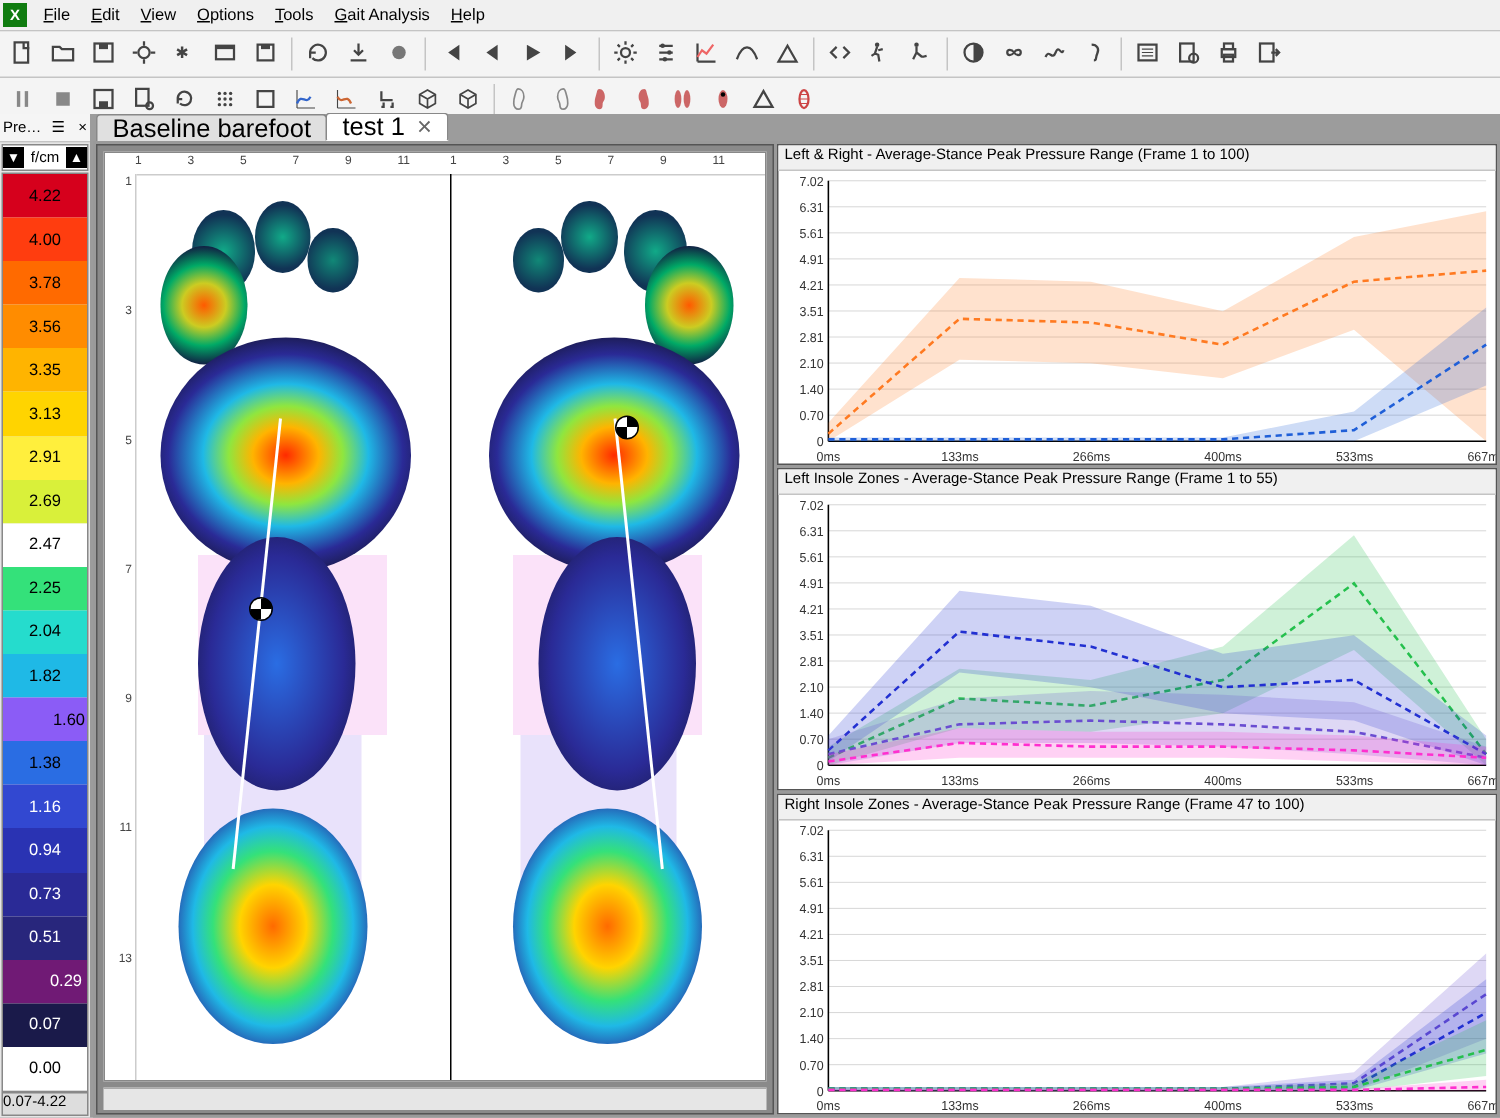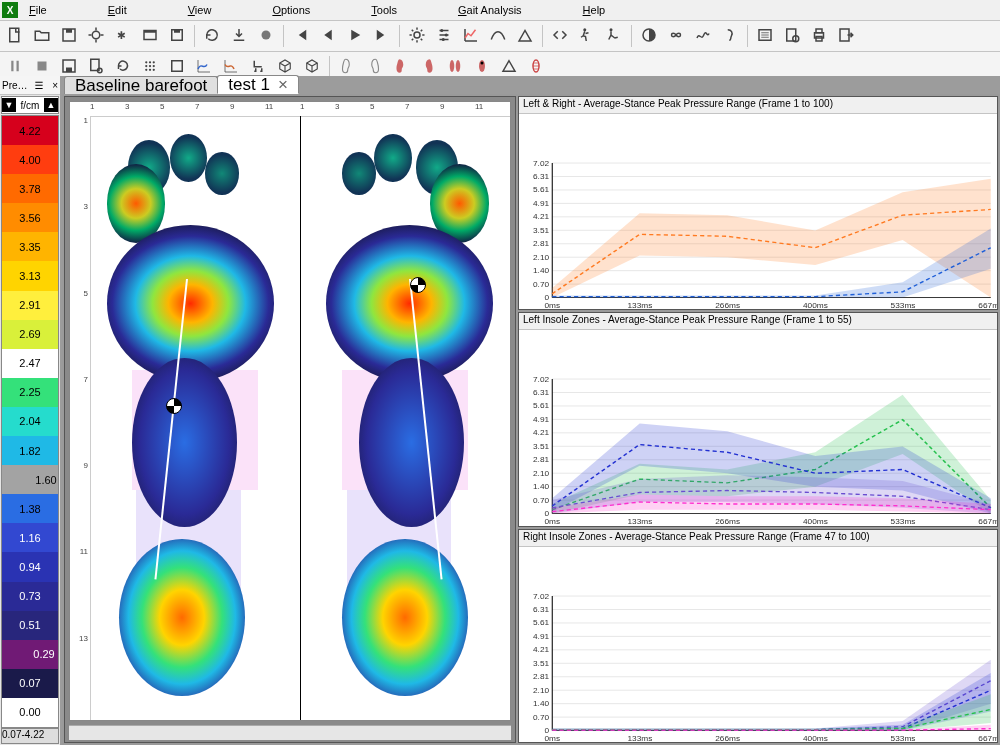--- a/index.html
+++ b/index.html
@@ -30,35 +30,35 @@
   .footcanvas{flex:1;background:#fff;margin:4px;position:relative;border:1px solid #888;}
   .ruler-h{position:absolute;top:0;left:20px;right:0;height:14px;background:#fff;border-bottom:1px solid #ccc;display:flex;font-size:8px;color:#444;}
   .ruler-h span{flex:1;text-align:left;}
   .ruler-v{position:absolute;top:14px;left:0;width:20px;bottom:0;background:#fff;border-right:1px solid #ccc;display:flex;flex-direction:column;font-size:8px;color:#444;}
   .ruler-v span{flex:1;text-align:right;padding-right:2px;}
   .footplot{position:absolute;top:14px;left:20px;right:0;bottom:0;display:flex;}
   .footplot .half{flex:1;position:relative;}
   .footplot .half+.half{border-left:1px solid #000;}
   .scrollx{height:14px;background:#e6e6e6;border-top:1px solid #aaa;margin:0 4px 2px 4px;}
   .chartcol{flex:1;display:flex;flex-direction:column;gap:2px;}
-  .chartpane{flex:1;background:#fff;border:1px solid #555;display:flex;flex-direction:column;min-height:0;gap:44px;}
+  .chartpane{flex:1;background:#fff;border:1px solid #555;display:flex;flex-direction:column;min-height:0;}
   .charttitle{height:14px;font-size:10px;padding:1px 4px;background:#f0f0f0;border-bottom:1px solid #c4c4c4;white-space:nowrap;overflow:hidden;}
   .chartbody{flex:1;position:relative;}
   .chartbody svg{position:absolute;inset:0;width:100%;height:100%;}
   .foot-blob{position:absolute;border-radius:50%;}
   .cop-marker{position:absolute;width:14px;height:14px;border-radius:50%;background:conic-gradient(#000 0 90deg,#fff 90deg 180deg,#000 180deg 270deg,#fff 270deg 360deg);border:1px solid #000;transform:translate(-50%,-50%);}
   .cop-line{position:absolute;width:2px;background:#fff;transform-origin:top center;}
   .zone{position:absolute;opacity:0.4;}
 </style>
 </head>
 <body>
 
 <div class="menubar">
   <div class="app-icon">X</div>
-  <div id="menus" style="display: flex; gap: 47px;">
+  <div id="menus" style="display: flex;">
       <div class="menu"><u>F</u>ile</div>
       <div class="menu"><u>E</u>dit</div>
       <div class="menu"><u>V</u>iew</div>
       <div class="menu"><u>O</u>ptions</div>
       <div class="menu"><u>T</u>ools</div>
       <div class="menu"><u>G</u>ait Analysis</div>
       <div class="menu"><u>H</u>elp</div>
     </div>
 </div>
 
@@ -380,21 +380,21 @@
         <div class="cell" style="background: rgb(255, 106, 0);">3.78</div>
         <div class="cell" style="background: rgb(255, 140, 0);">3.56</div>
         <div class="cell" style="background: rgb(255, 180, 0);">3.35</div>
         <div class="cell" style="background: rgb(255, 212, 0);">3.13</div>
         <div class="cell" style="background: rgb(255, 239, 61);">2.91</div>
         <div class="cell" style="background: rgb(217, 240, 58);">2.69</div>
         <div class="cell" style="background: #ffffff;">2.47</div>
         <div class="cell" style="background: rgb(52, 225, 122);">2.25</div>
         <div class="cell" style="background: rgb(37, 220, 205);">2.04</div>
         <div class="cell" style="background: rgb(31, 185, 230);">1.82</div>
-        <div class="cell" style="background: #a3a3a3; padding-left: 32px;">1.60</div>
+        <div class="cell" style="background: #8b5cf6; padding-left: 32px;">1.60</div>
         <div class="cell" style="background: rgb(42, 109, 227);">1.38</div>
         <div class="cell" style="background: rgb(50, 72, 209); color: rgb(255, 255, 255);">1.16</div>
         <div class="cell" style="background: rgb(42, 51, 179); color: rgb(255, 255, 255);">0.94</div>
         <div class="cell" style="background: rgb(42, 42, 150); color: rgb(255, 255, 255);">0.73</div>
         <div class="cell" style="background: rgb(40, 38, 124); color: rgb(255, 255, 255);">0.51</div>
         <div class="cell" style="background: #701a75; color: rgb(255, 255, 255); padding-left: 28px;">0.29</div>
         <div class="cell" style="background: rgb(26, 26, 74); color: rgb(255, 255, 255);">0.07</div>
         <div class="cell" style="background: rgb(255, 255, 255);">0.00</div>
       </div>
     <div class="legend-total">0.07-4.22</div>

